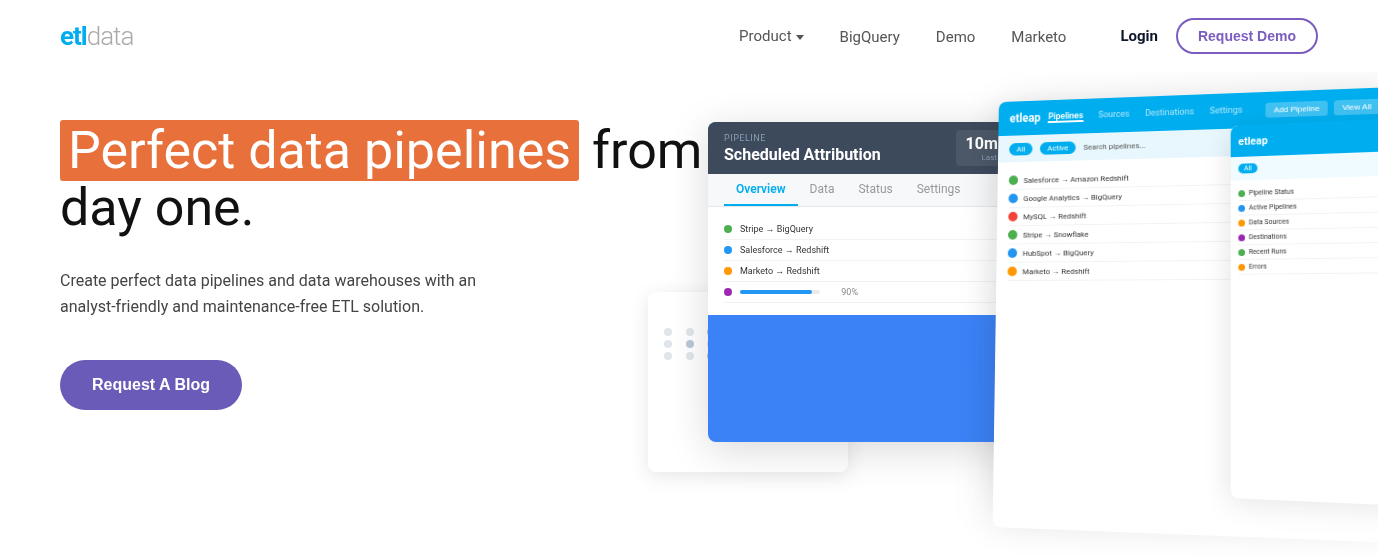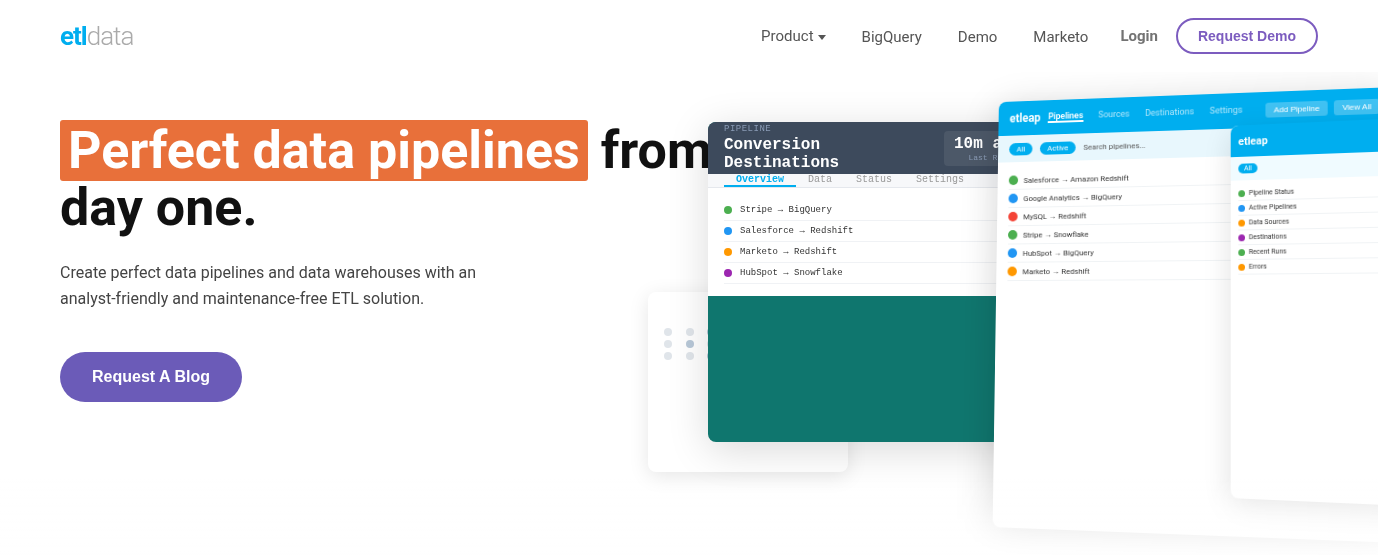--- a/index.html
+++ b/index.html
@@ -62,22 +62,22 @@
       width: 0;
       height: 0;
       border-left: 4px solid transparent;
       border-right: 4px solid transparent;
       border-top: 5px solid #555;
       margin-top: 2px;
     }
     .nav-login {
       font-size: 15px;
       font-weight: 700;
-      color: #737373;
-      margin-left: 32px;
+      color: #0f172a;
+      margin-left: 54px;
       text-decoration: none;
     }
     .nav-demo-btn {
       margin-left: 18px;
       padding: 8px 20px;
       border: 2px solid #7c5cbf;
       border-radius: 24px;
       background: transparent;
       color: #7c5cbf;
       font-size: 14px;
@@ -89,25 +89,25 @@
     
     .hero {
       padding: 50px 60px 0;
       position: relative;
       overflow: hidden;
       height: calc(555px - 72px);
     }
 
     .hero-headline {
       font-size: 52px;
-      font-weight: 700;
+      font-weight: 400;
       line-height: 1.1;
       color: #111;
       max-width: 700px;
-      margin-bottom: 24px;
+      margin-bottom: 32px;
     }
     .hero-highlight {
       background: #e8703a;
       color: #fff;
       padding: 0 8px;
       border-radius: 3px;
       display: inline;
     }
     .hero-subtext {
       font-size: 16px;
@@ -137,25 +137,24 @@
       height: 500px;
     }
 
     
     .dash-main {
       position: absolute;
       left: 60px;
       top: 30px;
       width: 480px;
       height: 320px;
-      background: #0f766e;
+      background: #3b82f6;
       border-radius: 8px;
       box-shadow: 0 8px 40px rgba(0,0,0,0.15);
       overflow: hidden;
-      font-family: Liberation Mono, monospace;
     }
     .dash-main-header {
       background: #3d4a5c;
       height: 52px;
       display: flex;
       align-items: center;
       padding: 0 16px;
       gap: 12px;
     }
     .dash-main-header-left {
@@ -193,23 +192,23 @@
       font-size: 8px;
       color: #8a9bb5;
     }
     .dash-main-tabs {
       display: flex;
       background: #f7f8fa;
       border-bottom: 1px solid #e5e8ed;
       padding: 0 16px;
     }
     .dash-tab {
-      font-size: 10px;
+      font-size: 12px;
       color: #999;
-      padding: 0 12px;
+      padding: 8px 12px;
       cursor: pointer;
       border-bottom: 2px solid transparent;
     }
     .dash-tab.active {
       color: #00aeef;
       border-bottom-color: #00aeef;
       font-weight: 600;
     }
     .dash-main-body {
       padding: 12px 16px;
@@ -542,21 +541,21 @@
         <div class="dash-dot"></div>
         <div class="dash-dot"></div>
         <div class="dash-dot highlight"></div>
       </div>
     </div>
 
     <div class="dash-main">
       <div class="dash-main-header">
         <div class="dash-main-header-left">
           <div class="dash-title-sm">Pipeline</div>
-          <div class="dash-title-lg">Conversion Destinations</div>
+          <div class="dash-title-lg">Scheduled Attribution</div>
         </div>
         <div class="dash-stats">
           <div class="dash-stat">
             <div class="dash-stat-num">10m ago</div>
             <div class="dash-stat-label">Last Run</div>
           </div>
           <div class="dash-stat">
             <div class="dash-stat-num">45s</div>
             <div class="dash-stat-label">Duration</div>
           </div>
@@ -592,21 +591,20 @@
         <div class="dash-pipeline-row">
           <div class="dash-pipeline-dot dot-orange"></div>
           <div class="dash-pipeline-name">Marketo → Redshift</div>
           <div class="dash-pipeline-bar-wrap">
             <div class="dash-pipeline-bar bar-pink" style="width:45%"></div>
           </div>
           <div class="dash-pipeline-val">45%</div>
         </div>
         <div class="dash-pipeline-row">
           <div class="dash-pipeline-dot dot-purple"></div>
-          <div class="dash-pipeline-name">HubSpot → Snowflake</div>
           <div class="dash-pipeline-bar-wrap">
             <div class="dash-pipeline-bar bar-blue" style="width:90%"></div>
           </div>
           <div class="dash-pipeline-val">90%</div>
         </div>
       </div>
     </div>
 
     <div class="dash-second">
       <div class="dash-second-header">

